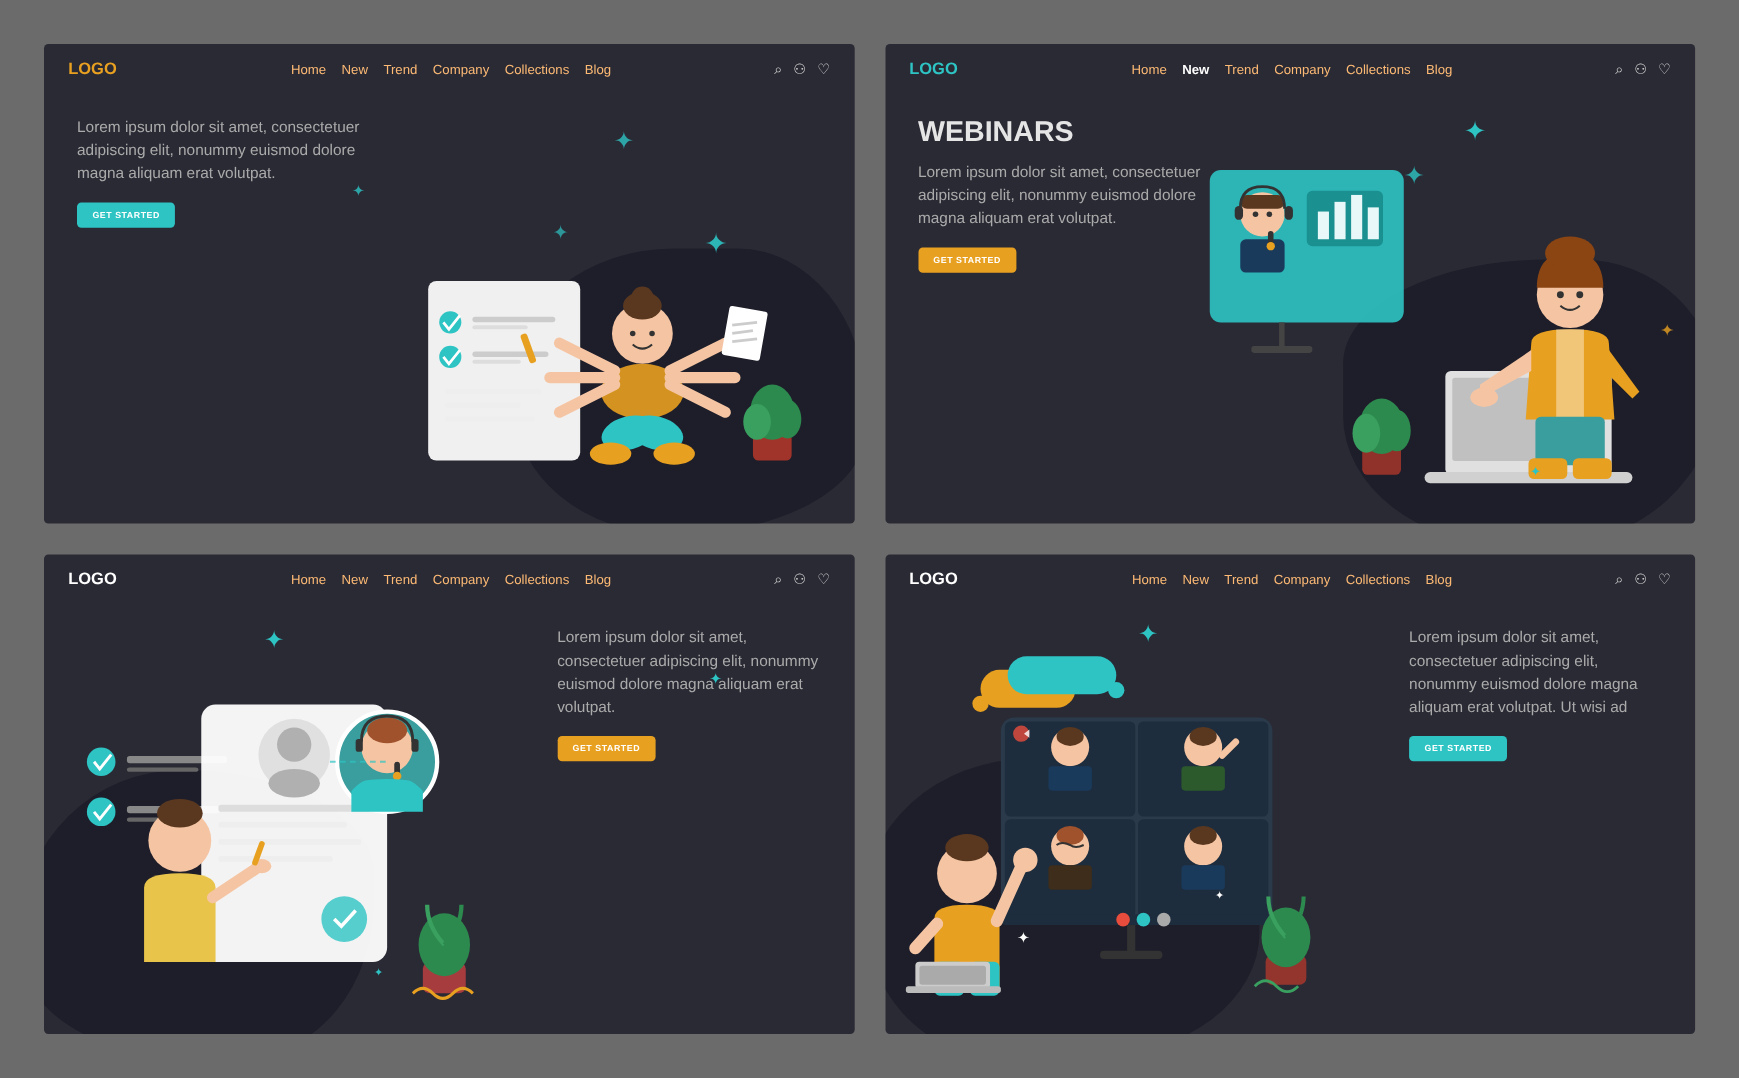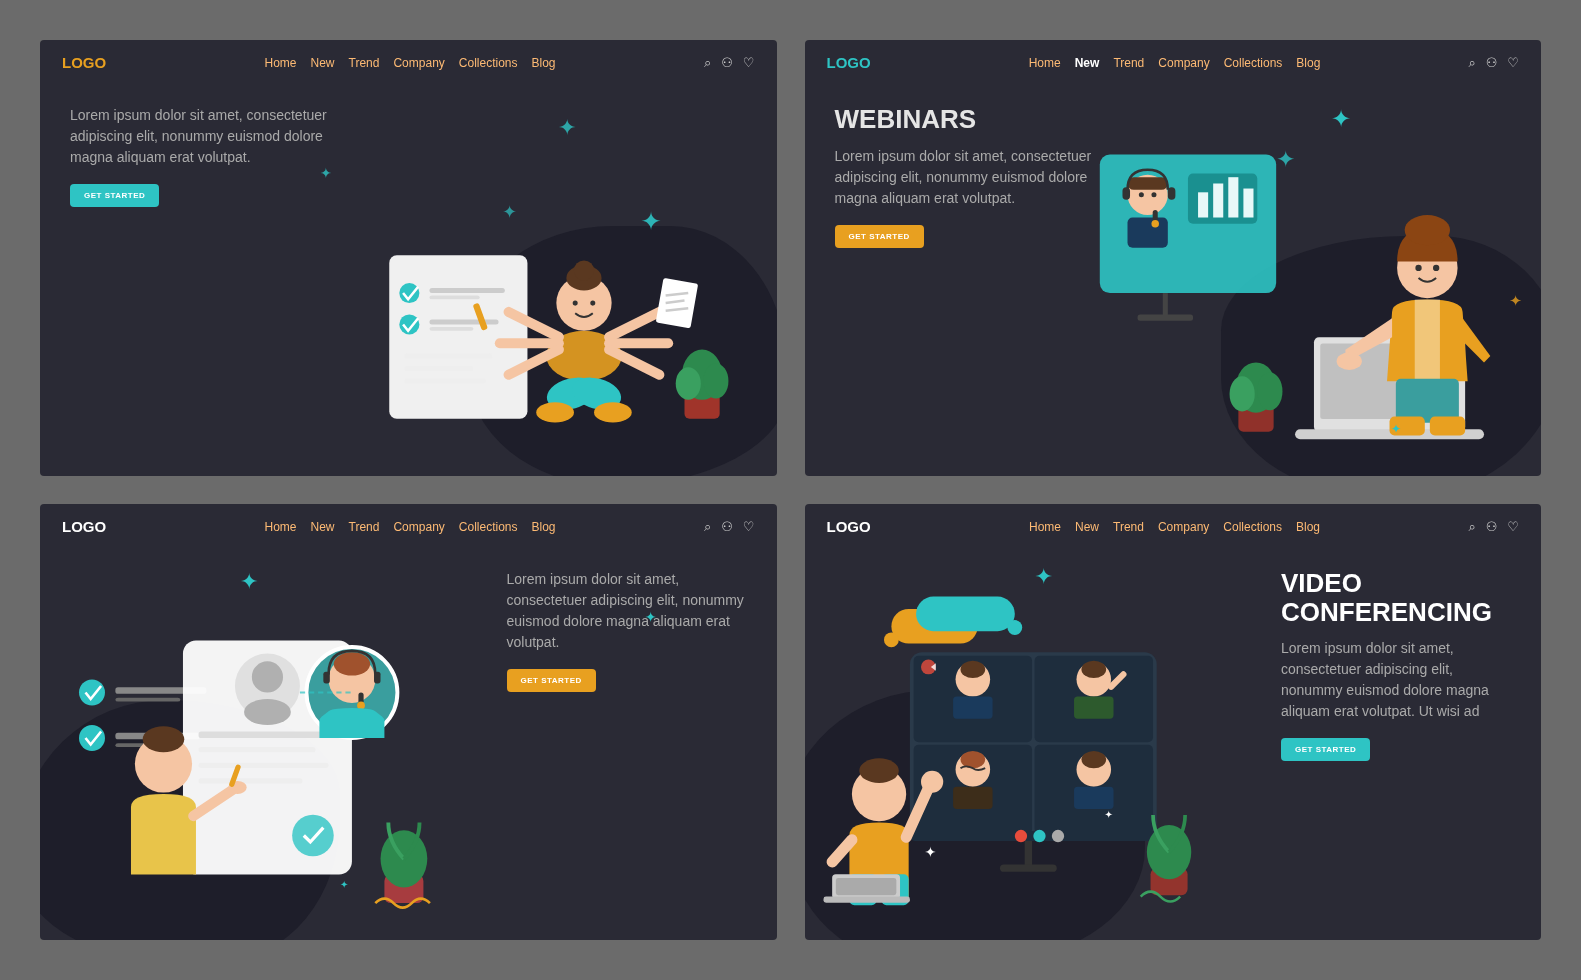--- a/index.html
+++ b/index.html
@@ -487,21 +487,19 @@
         <rect x="15" y="258" width="70" height="5" rx="2" fill="#bbb"></rect>
 
         <rect x="280" y="235" width="30" height="22" rx="5" fill="#c0392b" opacity="0.7"></rect>
         <ellipse cx="295" cy="222" rx="18" ry="22" fill="#2d8a4e"></ellipse>
         <path d="M 295 222 Q 282 208 282 192" stroke="#3aa060" stroke-width="3" fill="none"></path>
         <path d="M 295 222 Q 308 208 308 192" stroke="#2d8a4e" stroke-width="3" fill="none"></path>
         <path d="M 272 258 Q 280 250 288 258 Q 296 266 304 258" stroke="#3aa060" stroke-width="2" fill="none"></path>
       </svg>
 
       <div class="card-text" style="max-width:230px;">
-        <div class="card-title" style="white-space:pre-line;">VIDEO
-CONFERENCING</div>
         <div class="card-desc">Lorem ipsum dolor sit amet, consectetuer adipiscing elit, nonummy euismod dolore magna aliquam erat volutpat. Ut wisi ad</div>
         <button class="btn-get-started">GET STARTED</button>
       </div>
     </div>
   </div>
 
 </div>
 
 </body></html>

